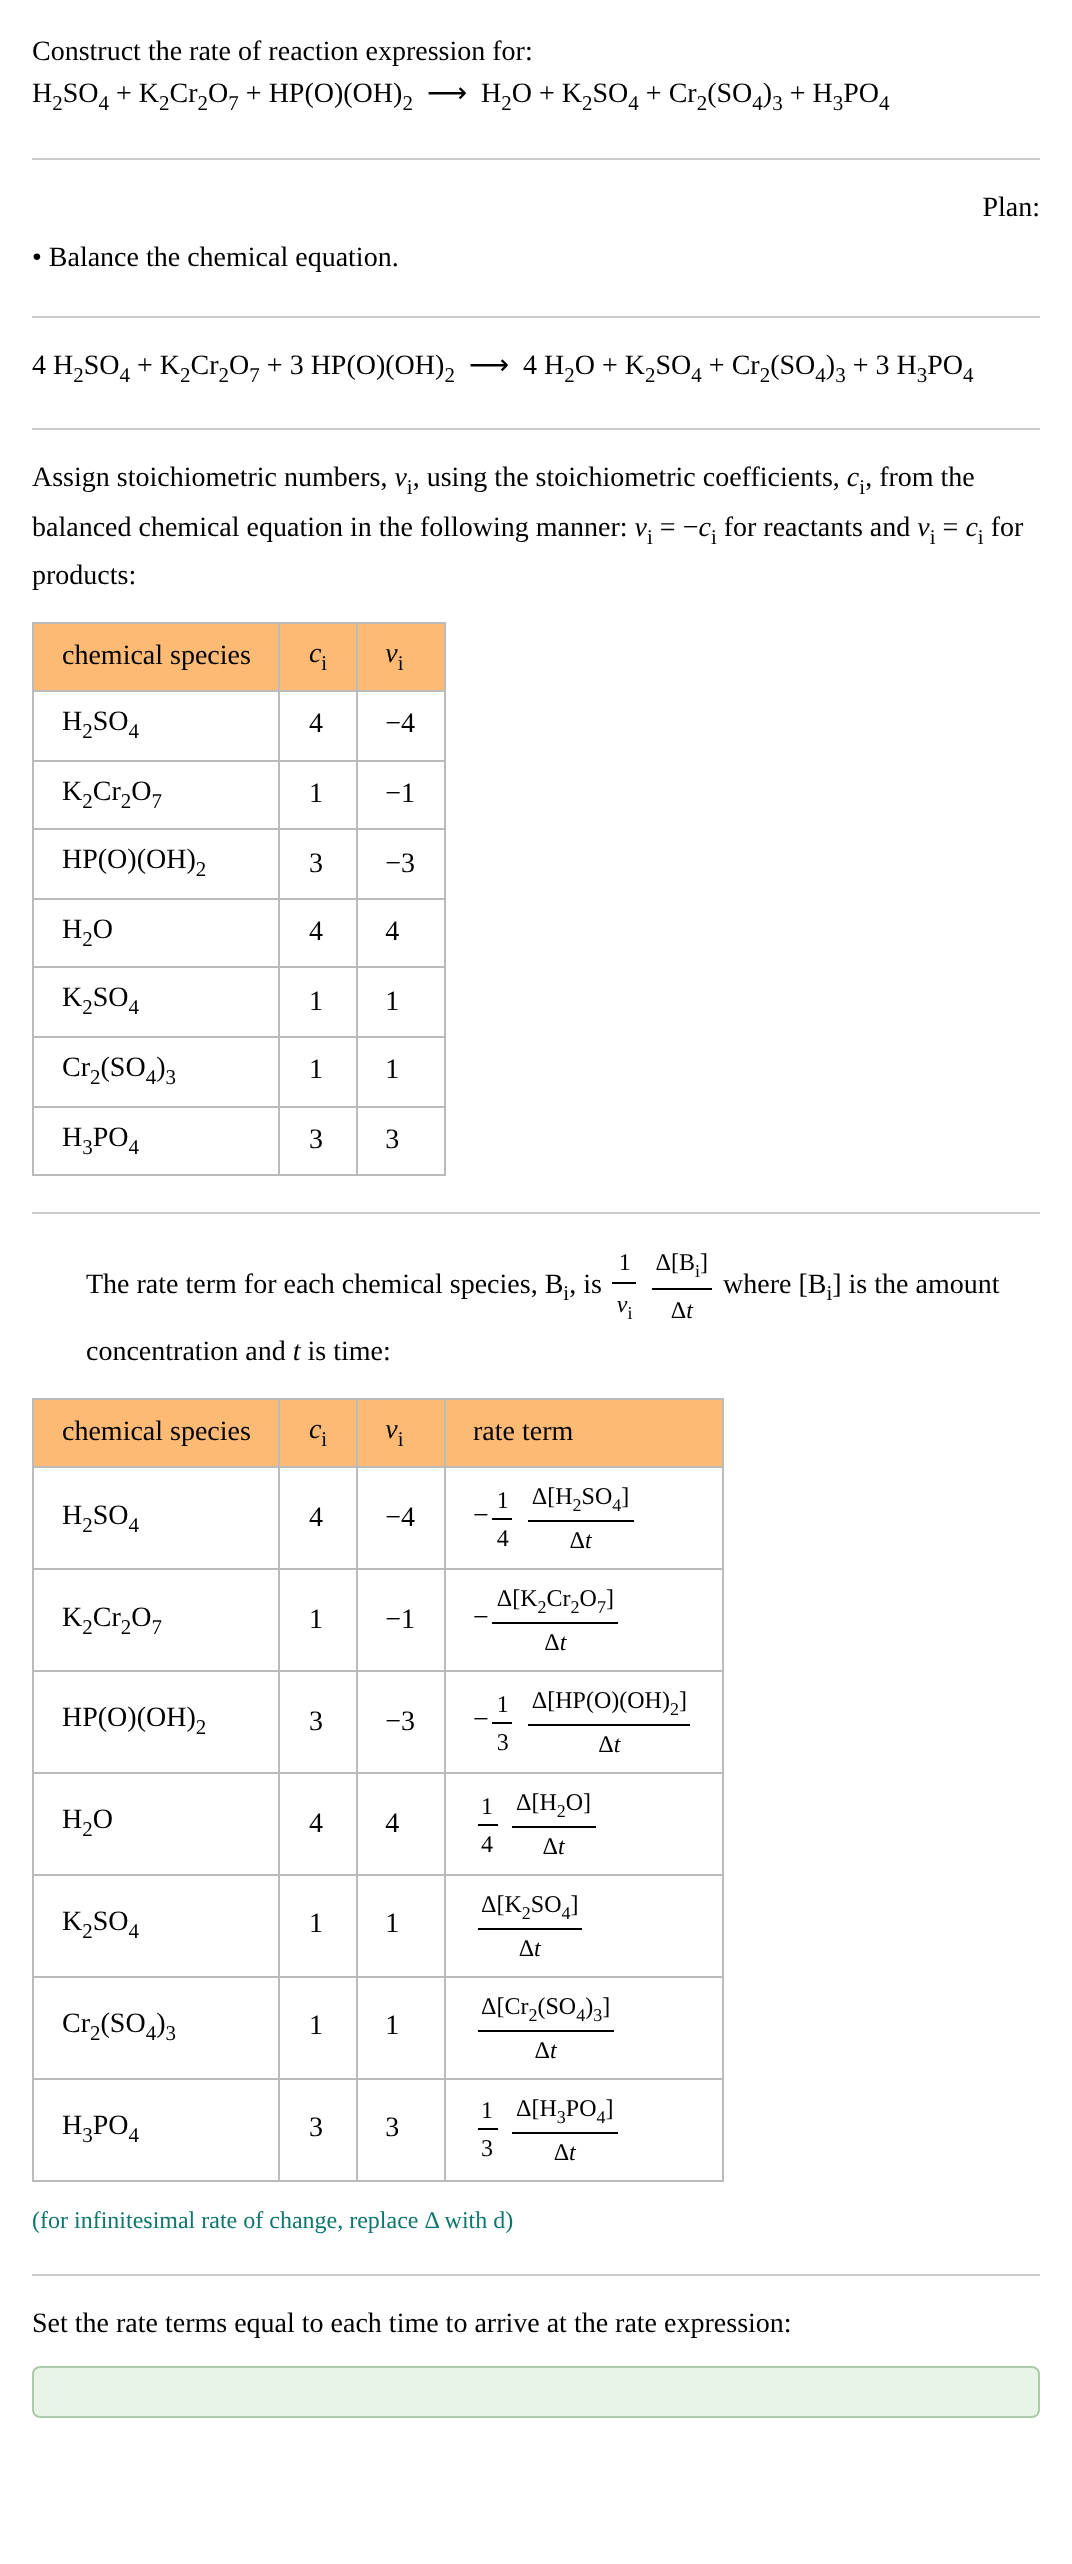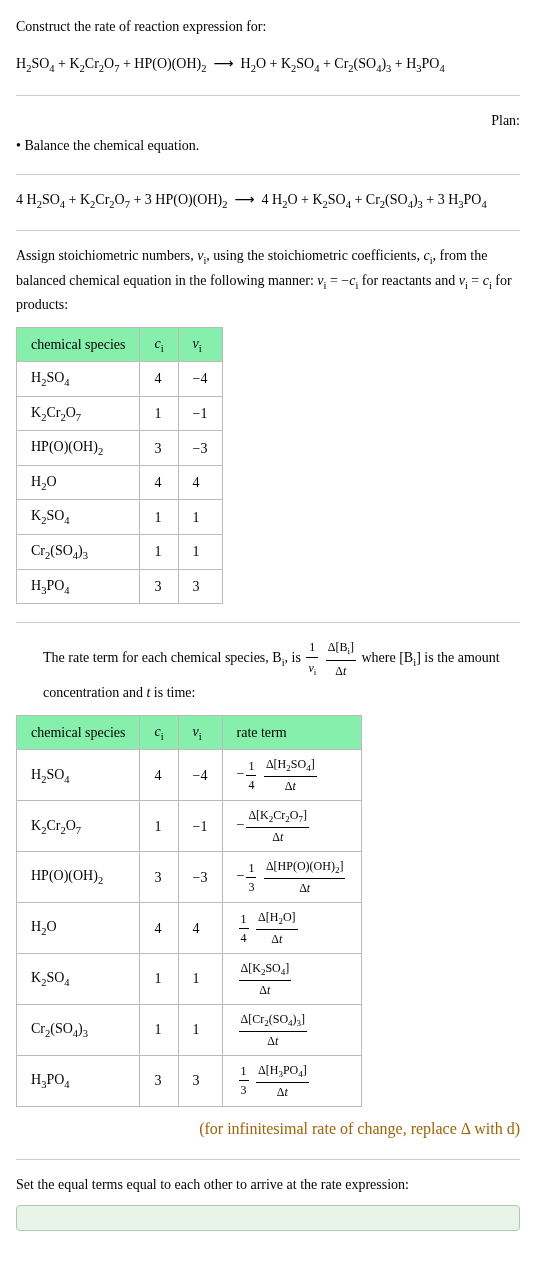--- a/index.html
+++ b/index.html
@@ -16,21 +16,21 @@
     .section {
       margin-bottom: 18px;
     }
     .divider {
       border: none;
       border-top: 1px solid #ccc;
       margin: 14px 0;
     }
     .title-line {
       font-size: 14px;
-      margin-bottom: 16px;
+      margin-bottom: 0;
     }
     .reaction-line {
       font-size: 14px;
       margin-bottom: 4px;
     }
     .plan-title {
       margin-bottom: 4px;
       text-align: right;
     }
     .plan-items {
@@ -51,33 +51,32 @@
       border-collapse: collapse;
       font-size: 14px;
       margin-bottom: 10px;
     }
     table th, table td {
       border: 1px solid #bbb;
       padding: 5px 14px;
       text-align: left;
     }
     table th {
-      background: #86efac;
+      background: #fdba74;
       font-weight: normal;
     }
     .rate-term-text {
       margin-bottom: 10px;
       line-height: 1.7;
       margin-left: 27px;
     }
     .footnote {
-      font-size: 16px;
+      font-size: 12px;
       margin-top: 6px;
-      color: #a16207;
-      text-align: right;
+      color: #0f766e;
     }
     .answer-box {
       background: #e8f4e8;
       border: 1px solid #aaccaa;
       border-radius: 4px;
       padding: 12px 16px;
       font-size: 13px;
       line-height: 1.8;
     }
     sub, sup {
@@ -273,19 +272,19 @@
         </td>
       </tr>
     </tbody>
   </table>
   <div class="footnote">(for infinitesimal rate of change, replace Δ with d)</div>
 </div>
 
 <hr class="divider">
 
 <div class="section">
-  <div class="set-rate-text">Set the equal terms equal to each other to arrive at the rate expression:</div>
+  <div class="set-rate-text">Set the rate terms equal to each time to arrive at the rate expression:</div>
   <div class="answer-box">
     
     
     
   </div>
 </div>
 
 </body></html>

